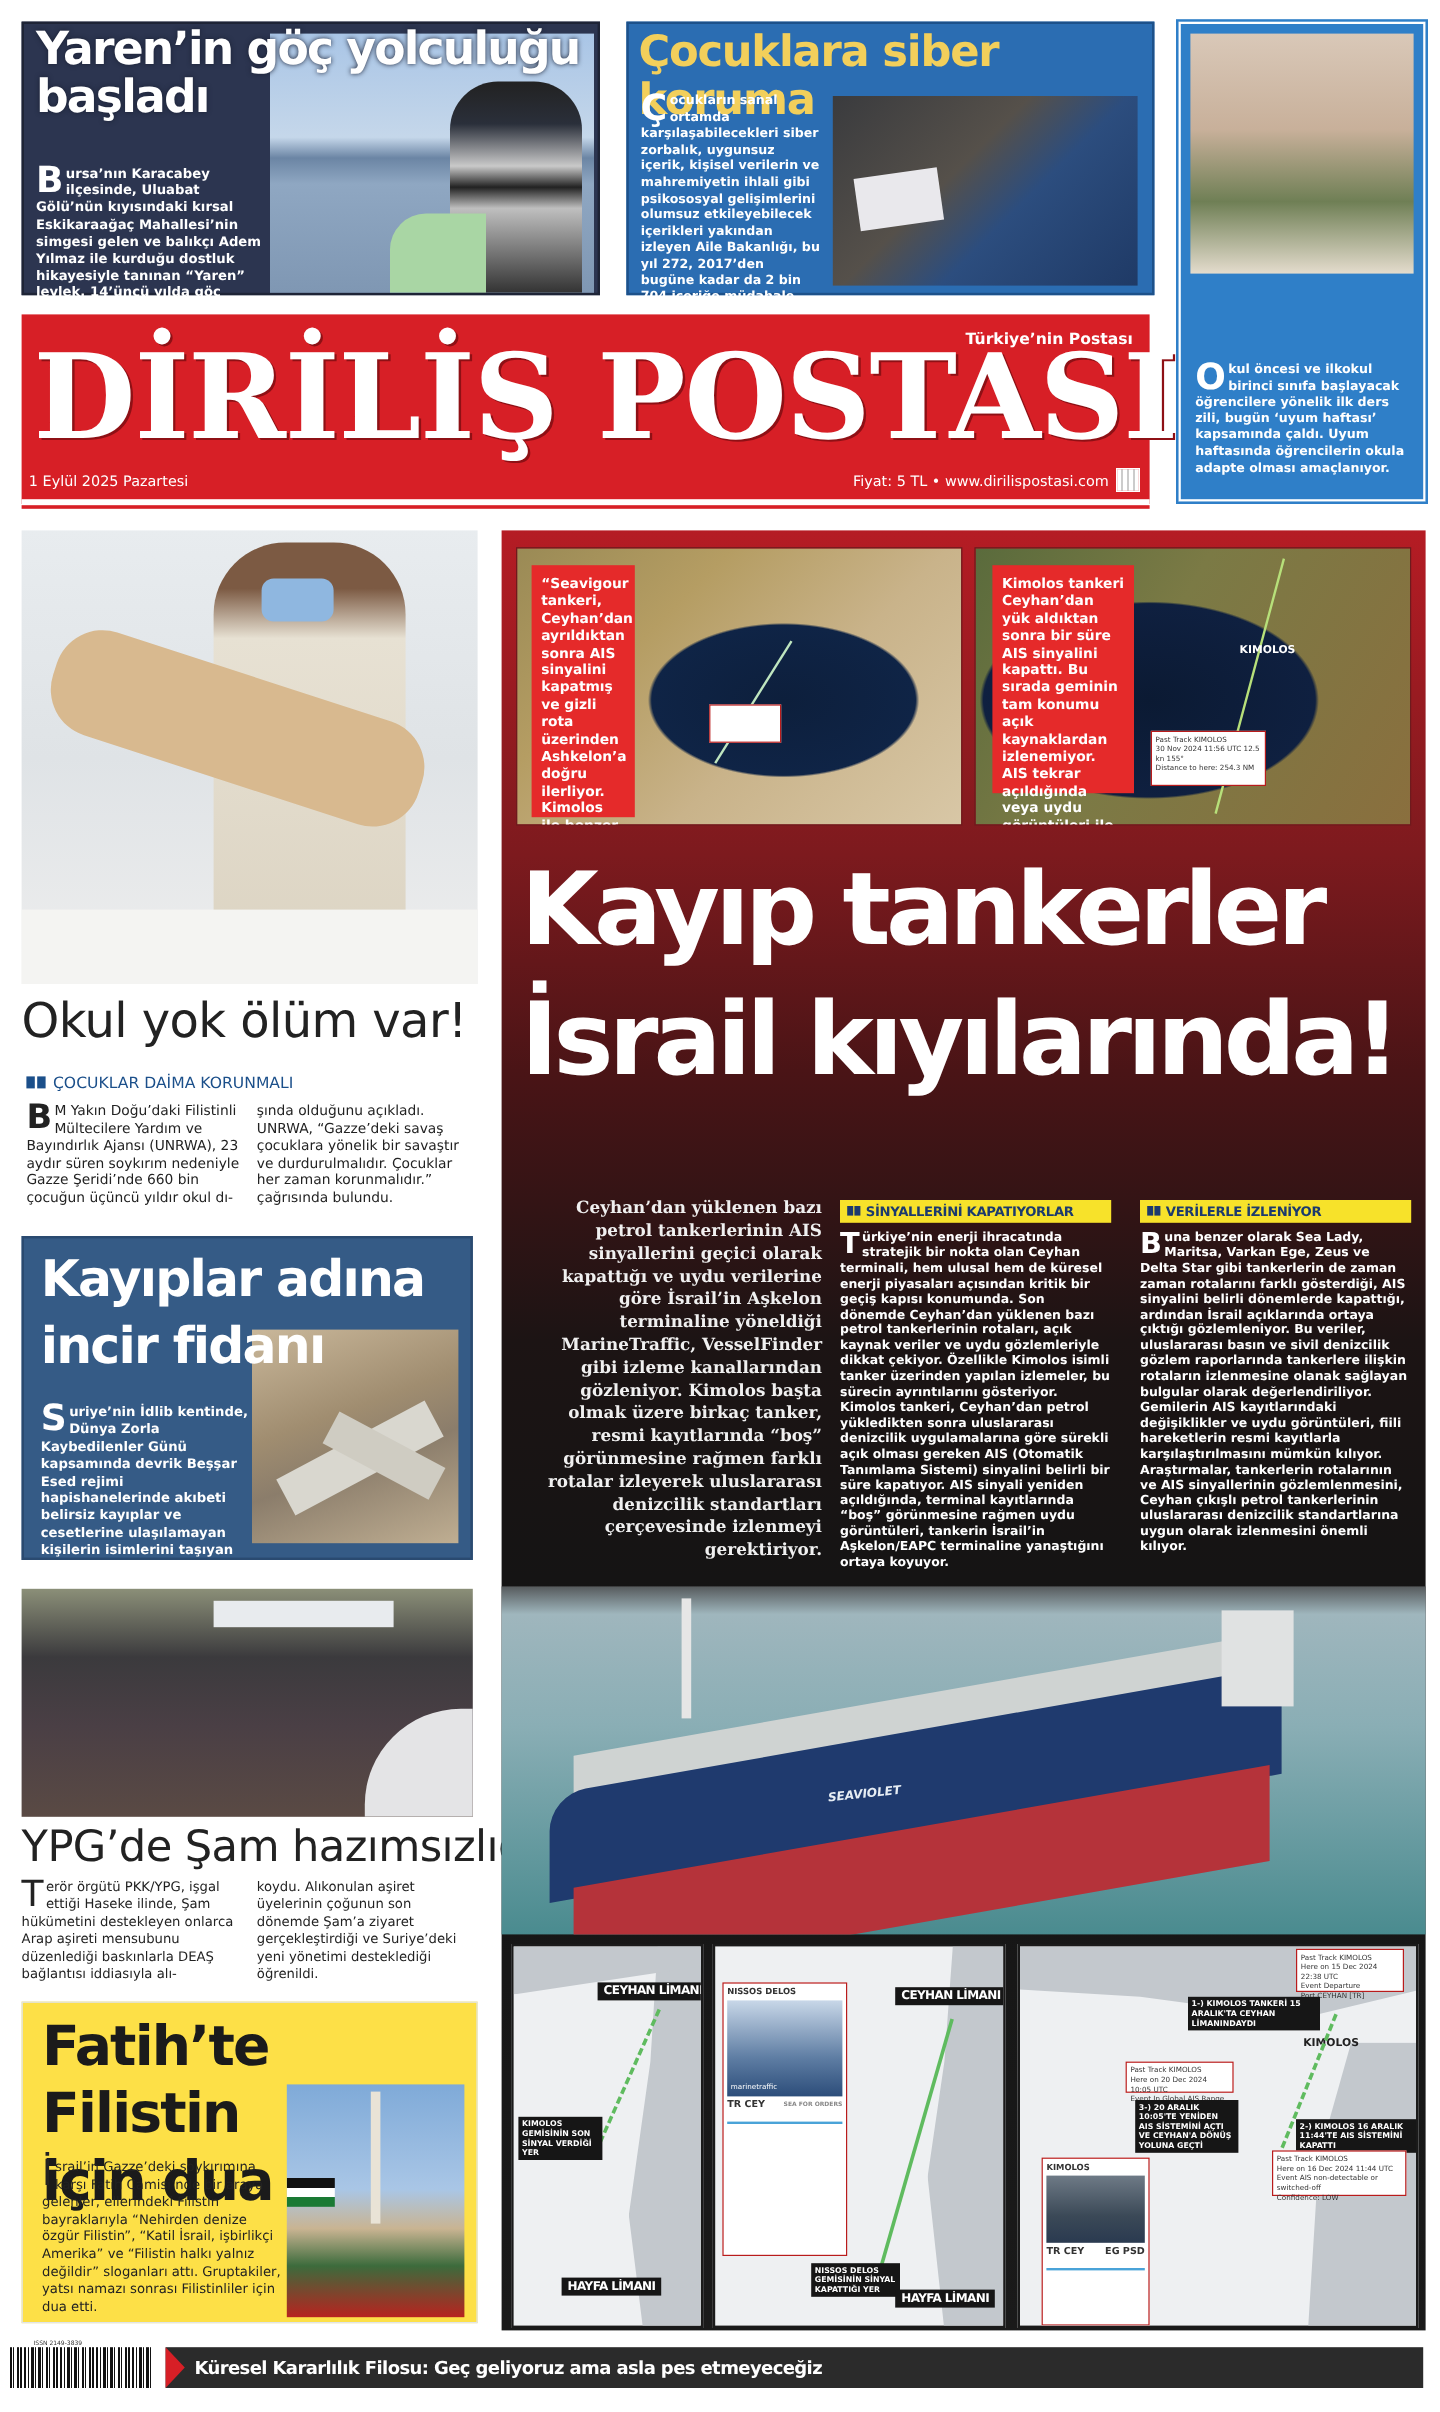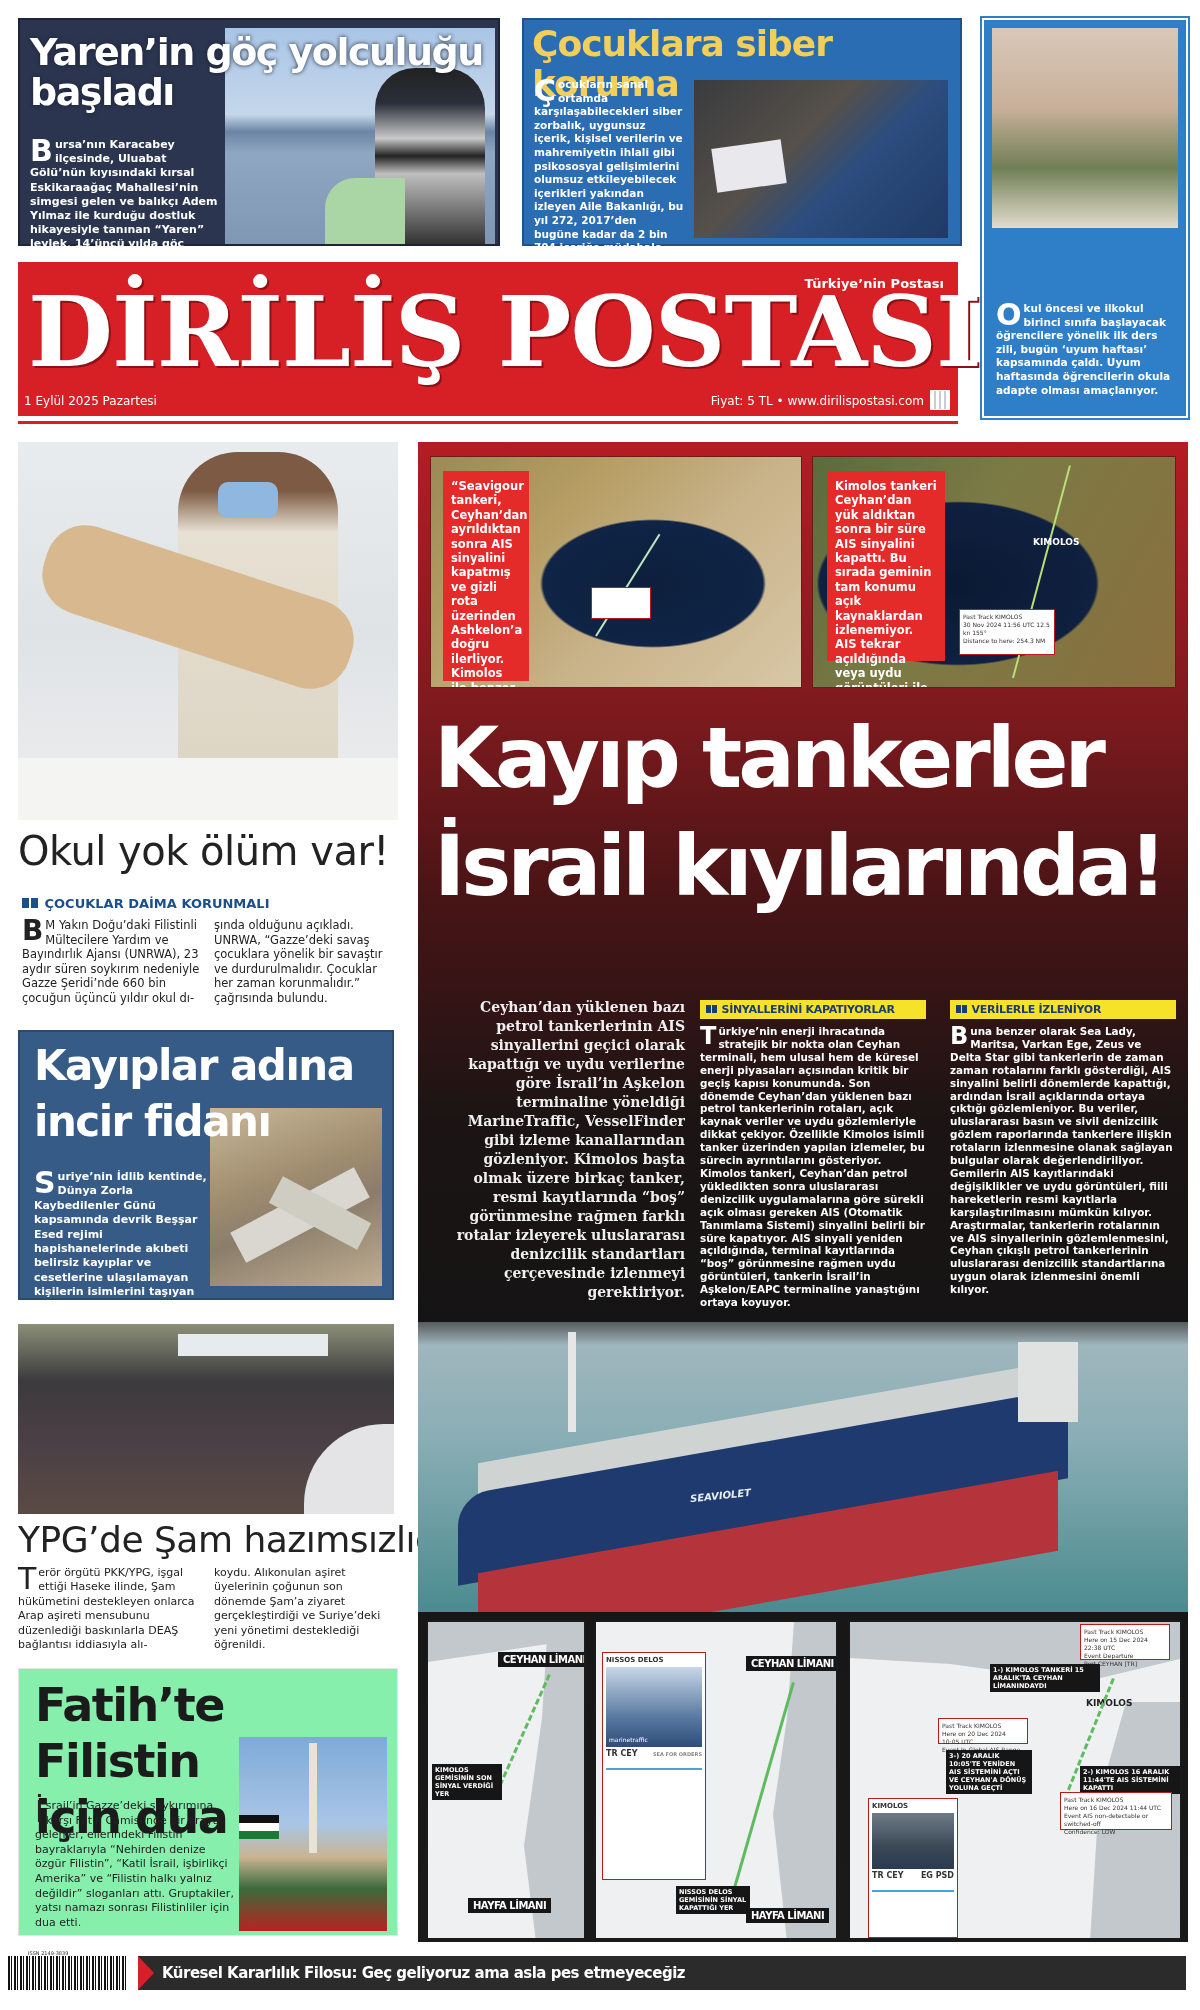--- a/index.html
+++ b/index.html
@@ -1,21 +1,21 @@
 <!DOCTYPE html>
 <html><head>
 <meta charset="utf-8">
 <style>
 *{box-sizing:border-box;margin:0;padding:0}
 body{width:1200px;height:2010px;background:#fff;font-family:"DejaVu Sans",sans-serif;position:relative;overflow:hidden;color:#111}
 .abs{position:absolute}
 .photo{position:absolute;overflow:hidden}
 
 .box1{left:18px;top:18px;width:482px;height:228px;background:#2c3550;border:2px solid #1e2436}
-.box1 .ttl{position:absolute;left:10px;top:12px;font-size:38px;line-height:40px;font-weight:bold;color:#fff;letter-spacing:-1.5px;z-index:2;text-shadow:0 0 4px #1a2033}
+.box1 .ttl{position:absolute;left:10px;top:0;font-size:38px;line-height:40px;font-weight:bold;color:#fff;letter-spacing:-1.5px;z-index:2;text-shadow:0 0 4px #1a2033}
 .box1 .txt{position:absolute;left:10px;top:118px;width:190px;font-size:11px;line-height:14.2px;color:#fff;font-weight:bold}
 .box1 .img{left:205px;top:8px;width:270px;height:216px;background:linear-gradient(180deg,#a9c5e6 0%,#c5d7ea 40%,#6b85a4 48%,#8fa7c2 58%,#7f97b3 100%)}
 .dropcap{float:left;font-size:30px;line-height:26px;margin-right:2px;font-weight:bold}
 .box2{left:522px;top:18px;width:440px;height:228px;background:#2b6db2;border:2px solid #1d518a}
 .box2 .ttl{position:absolute;left:8px;top:4px;font-size:36px;line-height:40px;font-weight:bold;color:#f2cf5b;letter-spacing:-1px}
 .box2 .txt{position:absolute;left:10px;top:58px;width:150px;font-size:10.5px;line-height:13.6px;color:#fff;font-weight:bold}
 .box2 .img{left:170px;top:60px;width:254px;height:158px;background:linear-gradient(135deg,#3a3b3e 0%,#55504a 40%,#2c4d7e 60%,#1f3a66 100%)}
 .box3{left:982px;top:18px;width:206px;height:400px;background:#2f7fc8;border:2px solid #fff;outline:2px solid #2f7fc8}
 .box3 .img{left:8px;top:8px;width:186px;height:200px;background:linear-gradient(180deg,#d9c8b8 0%,#c8b09a 40%,#6f7f55 70%,#e4dccd 100%)}
 .box3 .ttl{position:absolute;left:12px;top:214px;font-size:27px;line-height:31px;font-weight:bold;color:#fff;letter-spacing:-0.5px}
@@ -24,30 +24,30 @@
 .mast{left:18px;top:262px;width:940px;height:158px;background:#d71f26;border-bottom:4px solid #fff}
 .mast .under{position:absolute;left:0;right:0;bottom:-8px;height:3px;background:#d71f26}
 .mast .logo{position:absolute;left:10px;top:10px;font-family:"DejaVu Serif",serif;font-weight:bold;font-size:98px;line-height:120px;color:#fff;letter-spacing:-1px;white-space:nowrap;text-shadow:2px 2px 0 #8e1015}
 .mast .slogan{position:absolute;right:14px;top:14px;color:#fff;font-size:13px;font-weight:bold}
 .mast .date{position:absolute;left:6px;bottom:8px;color:#fff;font-size:12px}
 .mast .price{position:absolute;right:34px;bottom:8px;color:#fff;font-size:12px}
 .mast .qr{position:absolute;right:8px;bottom:6px;width:20px;height:20px;background:repeating-linear-gradient(90deg,#fff 0 3px,#ccc 3px 5px);border:1px solid #fff}
 
 .lphoto1{left:18px;top:442px;width:380px;height:378px;background:linear-gradient(180deg,#e8ecef 0%,#dfe3e6 50%,#eeeeee 100%)}
 .h-okul{left:18px;top:826px;font-size:40px;line-height:50px;color:#222;letter-spacing:-0.5px}
-.kicker{left:22px;top:896px;font-size:13px;font-weight:bold;color:#1b4f8a}
+.kicker{left:22px;top:896px;font-size:13px;font-weight:normal;color:#1b4f8a}
 .kicker .sq{display:inline-block;width:7px;height:10px;background:#1b4f8a;margin-right:2px}
 .col-txt{font-size:11.5px;line-height:14.6px;color:#222}
 .box-kay{left:18px;top:1030px;width:376px;height:270px;background:#355b86;border:2px solid #2a4a70}
 .box-kay .ttl{position:absolute;left:14px;top:6px;font-size:42px;line-height:56px;font-weight:bold;color:#fff;letter-spacing:-1.5px;z-index:2}
 .box-kay .img{left:190px;top:76px;width:172px;height:178px;background:linear-gradient(160deg,#c9b79a 0%,#a08d70 40%,#8b7d6b 60%,#bfae92 100%)}
 .box-kay .txt{position:absolute;left:14px;top:138px;width:178px;font-size:11px;line-height:14.4px;color:#fff;font-weight:bold}
 .lphoto2{left:18px;top:1324px;width:376px;height:190px;background:linear-gradient(180deg,#8b8f78 0%,#3b3a3d 30%,#4a3f45 60%,#5a4a44 100%)}
 .h-ypg{left:18px;top:1516px;font-size:36px;line-height:48px;color:#222;letter-spacing:-0.5px}
-.box-fatih{left:18px;top:1668px;width:380px;height:268px;background:#86efac;border:1px solid #e0e4ea}
+.box-fatih{left:18px;top:1668px;width:380px;height:268px;background:#fde047;border:1px solid #e0e4ea}
 .box-fatih .ttl{position:absolute;left:16px;top:8px;font-size:46px;line-height:56px;font-weight:bold;color:#1b1b1b;letter-spacing:-1.5px}
 .box-fatih .img{left:220px;top:68px;width:148px;height:194px;background:linear-gradient(180deg,#7faad8 0%,#a9c6e6 45%,#c9b492 62%,#3c6b3c 78%,#b7231f 100%)}
 .box-fatih .txt{position:absolute;left:16px;top:130px;width:200px;font-size:11px;line-height:14.6px;color:#222}
 
 .main{left:418px;top:442px;width:770px;height:1500px;background:linear-gradient(180deg,#b51c24 0%,#7d1a1e 18%,#4a1416 30%,#1c1414 45%,#141414 60%,#1a1a1a 100%)}
 .map1{left:12px;top:14px;width:372px;height:232px;background:radial-gradient(ellipse at 60% 55%,#0d1f3c 0%,#0f2446 35%,transparent 36%),linear-gradient(135deg,#9a8a55 0%,#b59d63 30%,#c9b38a 60%,#d8c7a6 100%);border:1px solid #6e1a1d}
 .map2{left:394px;top:14px;width:364px;height:232px;background:radial-gradient(ellipse at 40% 55%,#0b1a33 0%,#0f2040 45%,transparent 46%),linear-gradient(120deg,#5a6b3c 0%,#7b7a45 40%,#8a6f3e 100%);border:1px solid #6e1a1d}
 .quote-box{position:absolute;background:#e52a2a;color:#fff;font-weight:bold;font-size:11.5px;line-height:14.4px;padding:8px}
 .q1{left:12px;top:14px;width:86px;height:210px}
 .q2{left:14px;top:14px;width:118px;height:190px}

